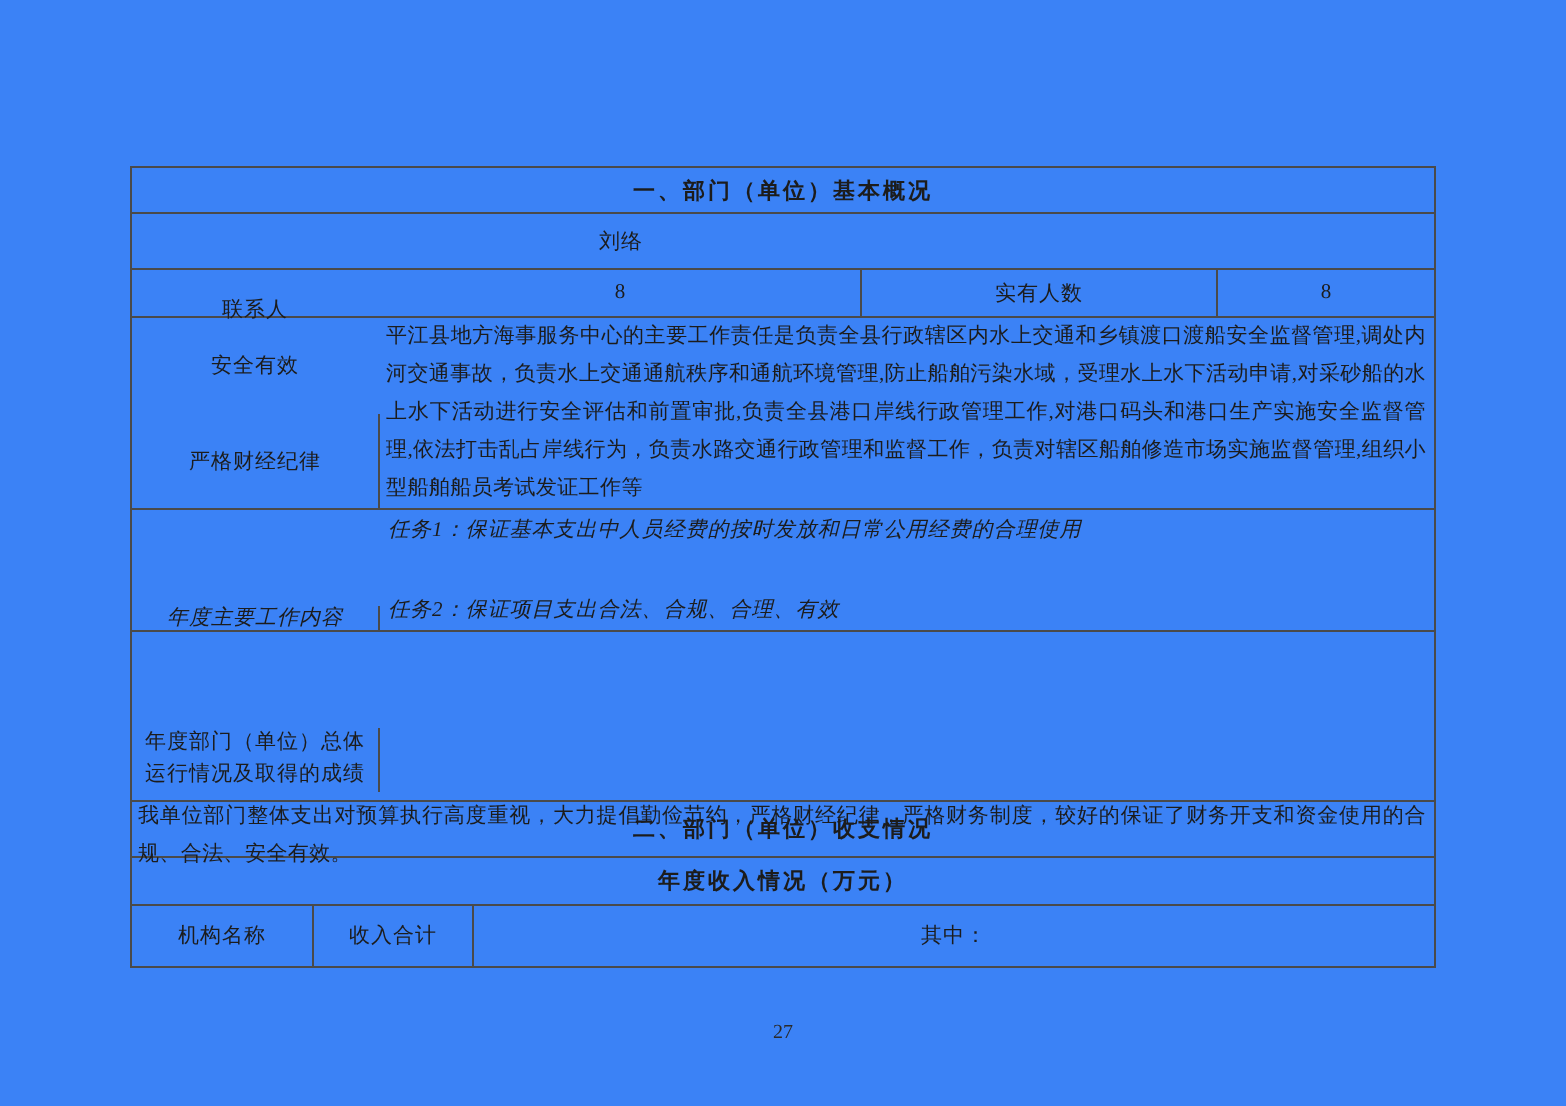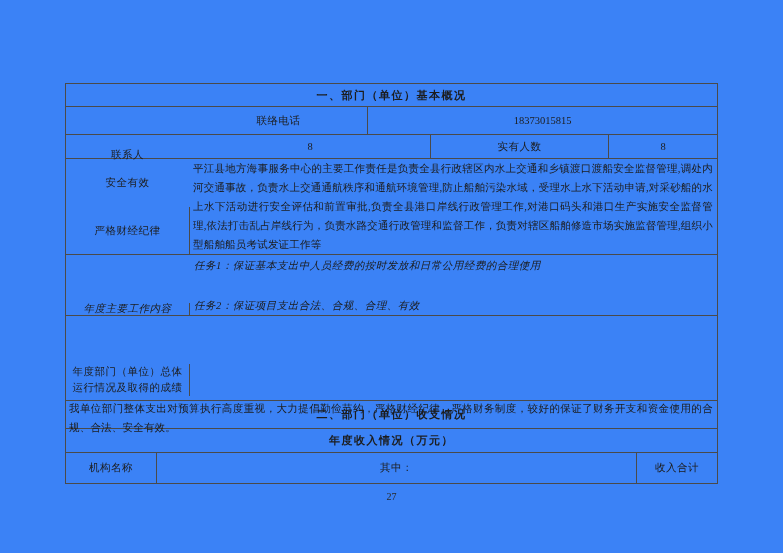--- a/index.html
+++ b/index.html
@@ -58,41 +58,40 @@
     justify-content:center;
     text-align:left;
     line-height:17px;
     padding-left:4px;
     gap:23px;
   }
   .label-wrap { line-height:16px; }
   .w-org    { width:91px; flex:0 0 auto; }
   .w-incsum { width:80px; flex:0 0 auto; }
   .page-number {
-    position:absolute; left:0; right:0; top:491px;
+    position:absolute; left:0; right:0; top:511px;
     text-align:center;
     font-size:10px;
     color:#2a2a2a;
   }
 </style>
 </head>
 <body>
 
 <div class="page">
 
   <div class="tbl">
 
     <div class="row r1">
       <div class="cell full title-cell">一、部门（单位）基本概况</div>
     </div>
 
     <div class="row r2">
       <div class="cell w-label">联系人</div>
-      <div class="cell w-label2">联络电话</div>
-      <div class="cell w-val2 num">18373015815</div>
+      <div class="cell w-val1">刘络</div>
     </div>
 
     <div class="row r3">
       <div class="cell w-label">安全有效</div>
       <div class="cell w-val1 num">8</div>
       <div class="cell w-label2">实有人数</div>
       <div class="cell w-val2 num">8</div>
     </div>
 
     <div class="row r4">
@@ -116,21 +115,21 @@
     <div class="row r7">
       <div class="cell full title-cell">二、部门（单位）收支情况</div>
     </div>
 
     <div class="row r8">
       <div class="cell full title-cell">年度收入情况（万元）</div>
     </div>
 
     <div class="row r9">
       <div class="cell w-org">机构名称</div>
+      <div class="cell w-incsum">收入合计</div>
       <div class="cell w-val2">其中：</div>
-      <div class="cell w-incsum">收入合计</div>
     </div>
 
   </div>
 
   <div class="page-number num">27</div>
 
 </div>
 
 </body></html>

